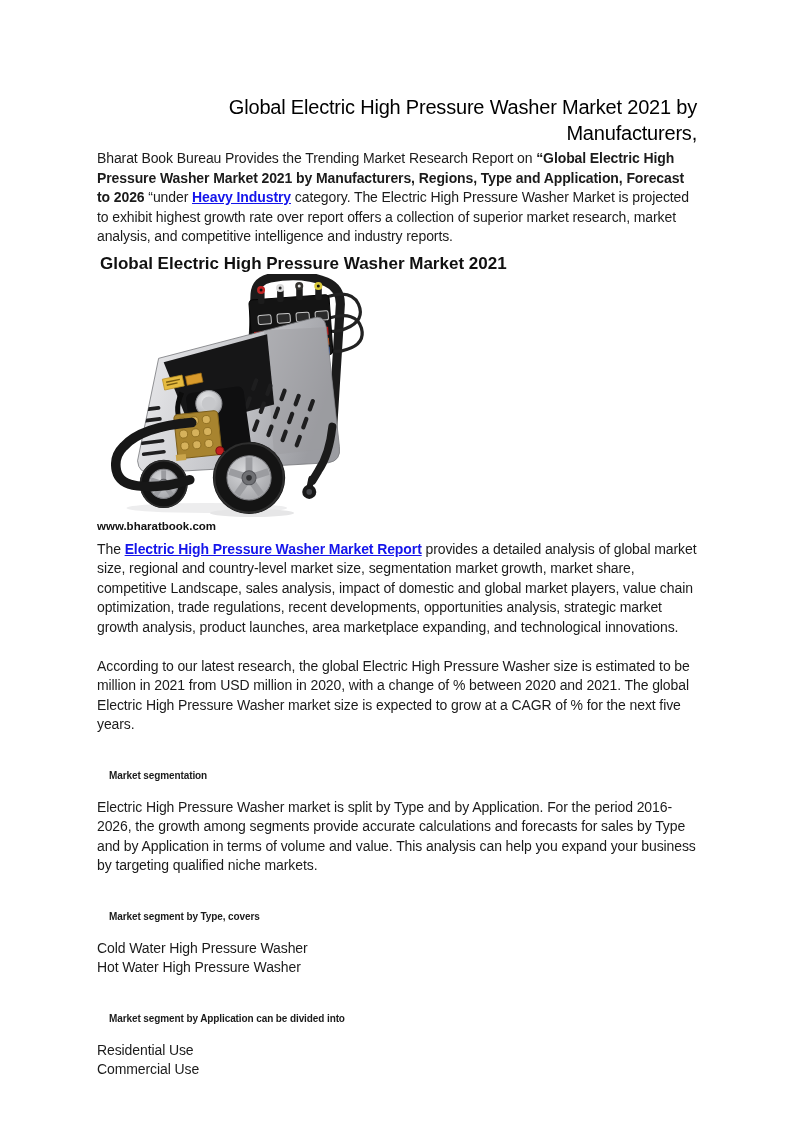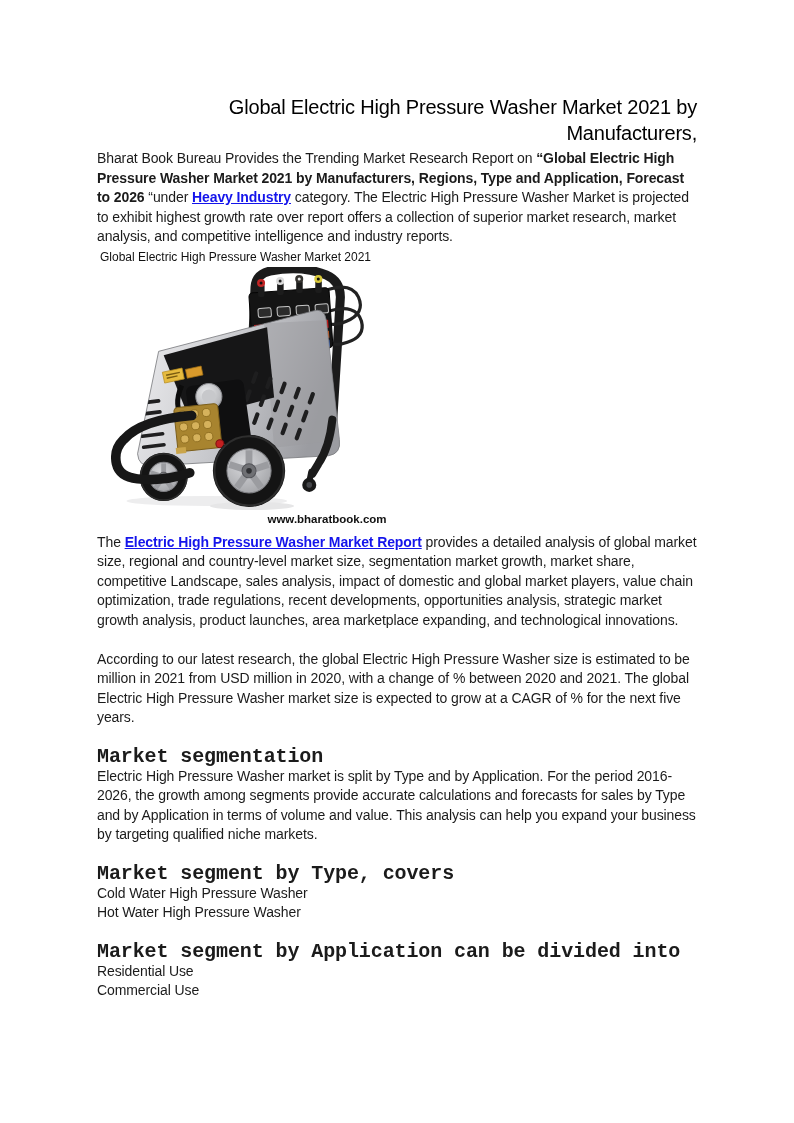--- a/index.html
+++ b/index.html
@@ -2,26 +2,26 @@
 <html><head>
 <meta charset="utf-8">
 <style>
   html,body{margin:0;padding:0;background:#ffffff;}
   body{width:794px;height:1123px;position:relative;font-family:"Liberation Sans",sans-serif;color:#1b1b1b;}
   .page{position:absolute;inset:0;padding:95px 97px 0 97px;box-sizing:border-box;}
   .doc-title{font-size:20px;line-height:25.5px;font-weight:400;color:#000;margin:0 0 3px 0;letter-spacing:-0.2px;text-align:right;}
   .para{font-size:14px;line-height:19.5px;margin:0;letter-spacing:-0.1px;}
   .b{font-weight:700;}
   a.doc-link{color:#1414EB;font-weight:700;cursor:pointer;}
-  .cap-top{margin-top:2px;font-size:12px;line-height:16px;font-weight:400;padding-left:3px;color:#111;}
+  .cap-top{margin-top:9px;font-size:17px;line-height:16px;font-weight:700;padding-left:3px;color:#111;}
   .figure-wrap{height:244px;margin-top:2px;}
   .figure-wrap svg{display:block;margin-left:14px;}
-  .cap-bottom{width:460px;text-align:center;font-size:11.5px;line-height:15px;font-weight:700;color:#111;margin:1px 0 6px 0;}
+  .cap-bottom{width:460px;text-align:left;font-size:11.5px;line-height:15px;font-weight:700;color:#111;margin:1px 0 6px 0;}
   .gap{height:19.5px;}
-  .h2{font-size:20px;line-height:19.5px;font-weight:700;margin:0;letter-spacing:-0.1px;font-family:Liberation Mono, monospace;}
+  .h2{font-size:10px;line-height:19.5px;font-weight:700;margin:12px;letter-spacing:-0.1px;}
   .list-line{font-size:14px;line-height:19.5px;letter-spacing:-0.1px;}
 </style>
 </head>
 <body>
 
 <div class="page">
 
   <h1 class="doc-title">
     <div>Global Electric High Pressure Washer Market 2021 by Manufacturers,</div>
   </h1>

